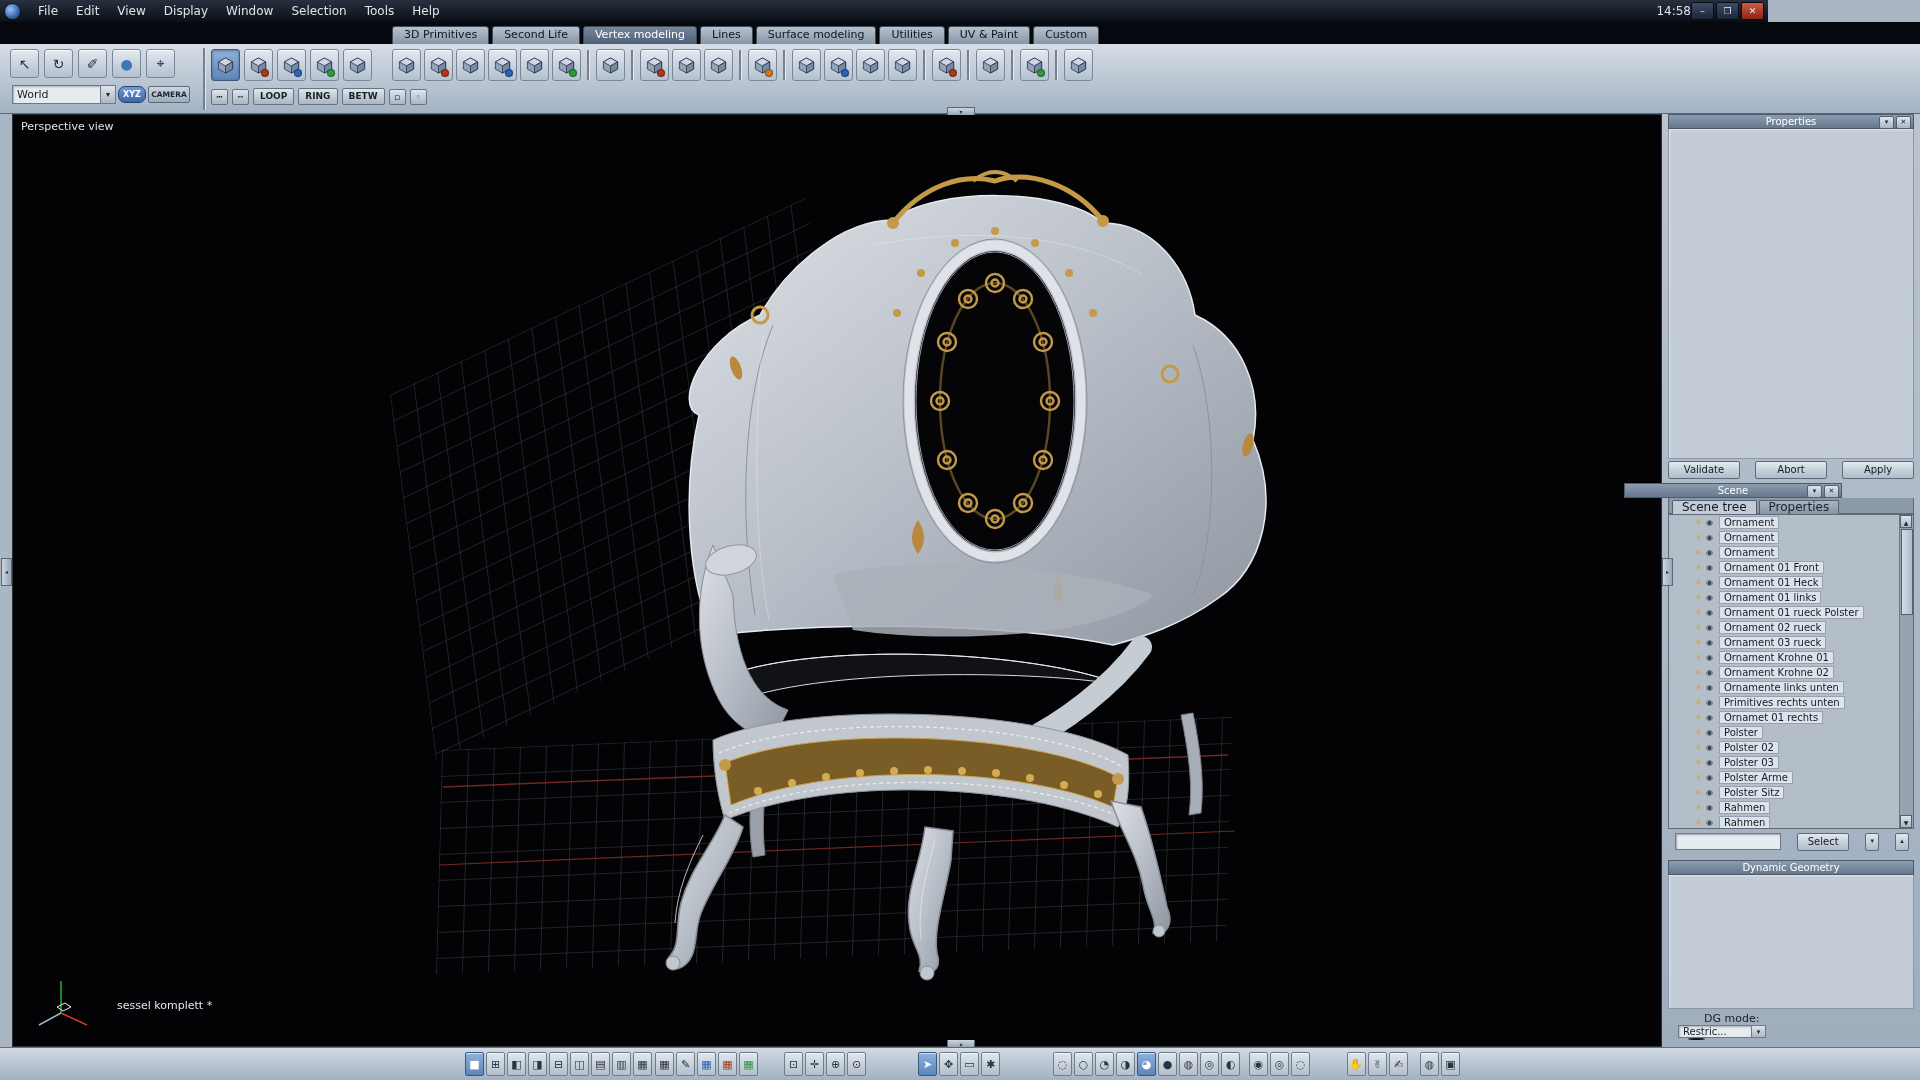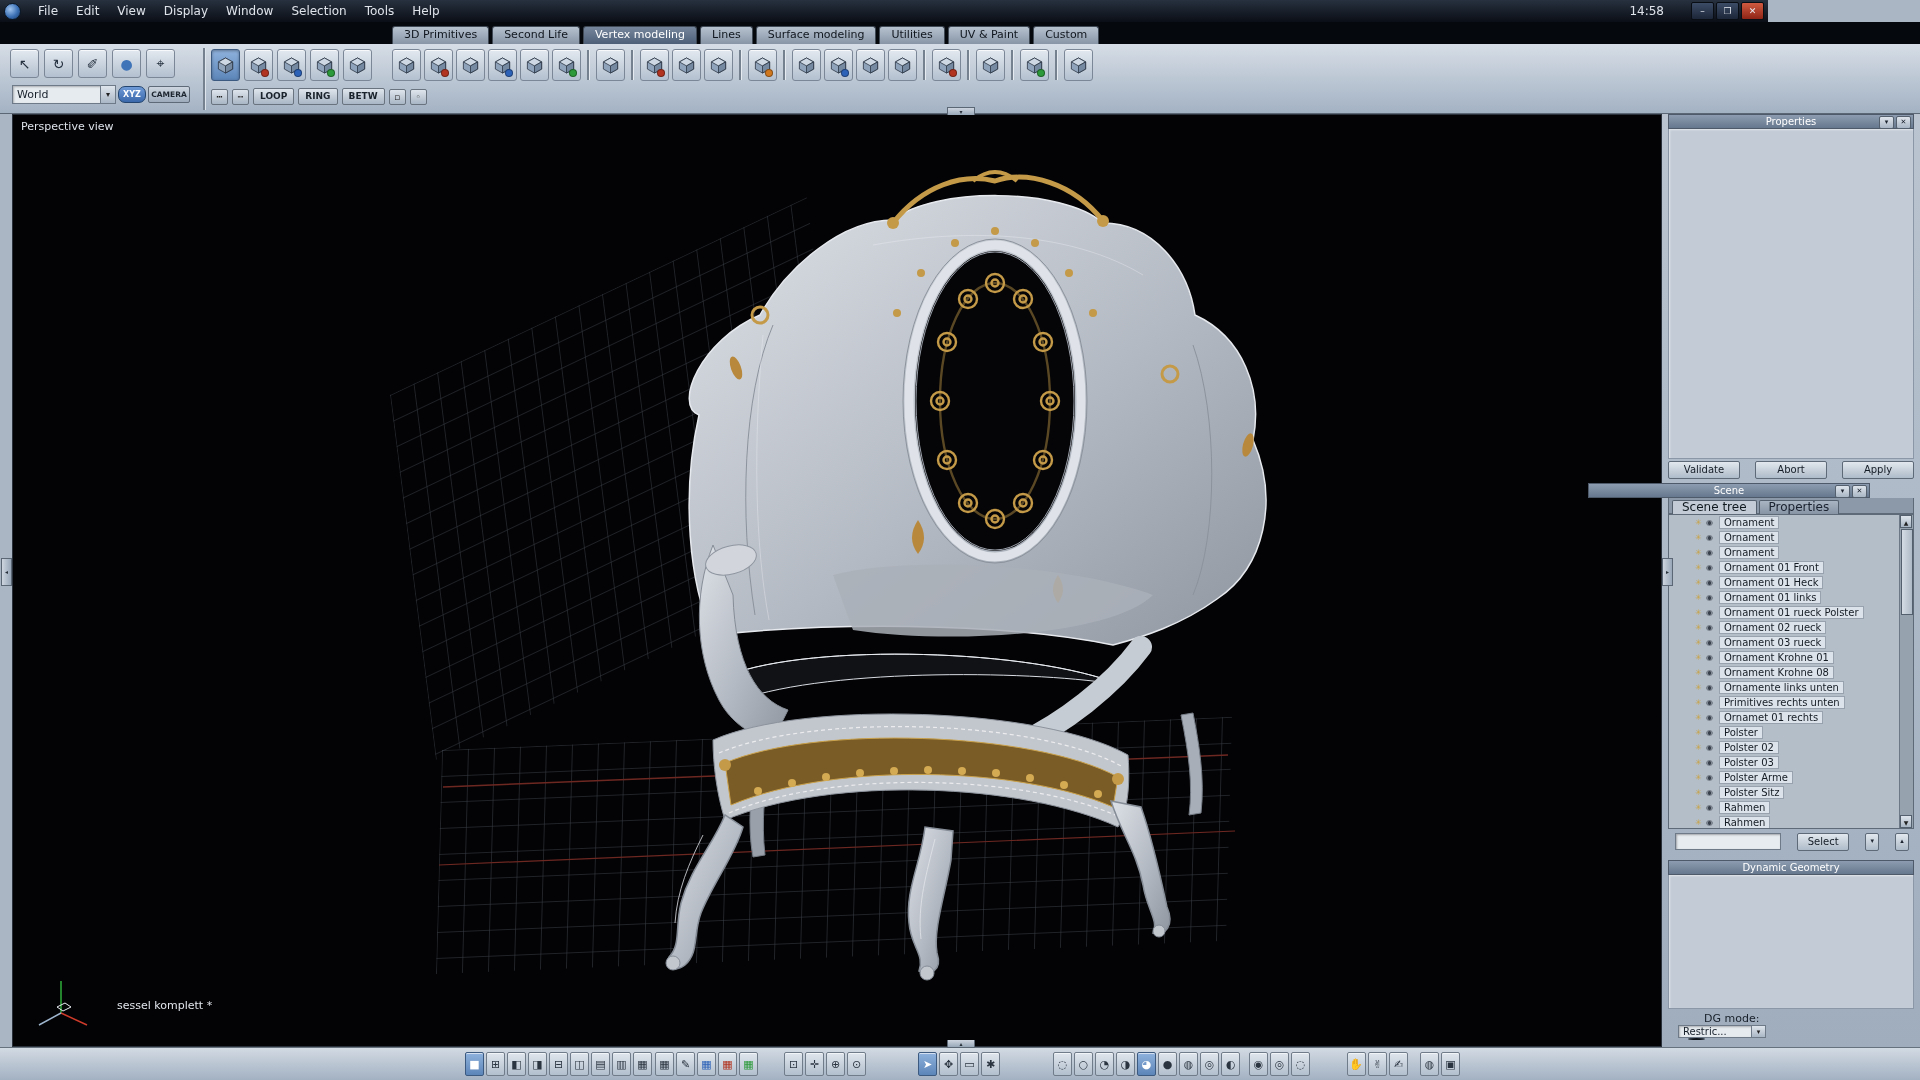--- a/index.html
+++ b/index.html
@@ -5,21 +5,21 @@
   html,body{margin:0;padding:0}
   body{width:1920px;height:1080px;position:relative;overflow:hidden;background:#aab6c4;
        font-family:"DejaVu Sans","Liberation Sans",sans-serif;color:#1a222c;}
 
   
   .menubar{position:absolute;left:0;top:0;width:1768px;height:22px;z-index:6;
     background:linear-gradient(#27313f,#0a0e16);display:flex;align-items:center;color:#dfe3ea;font-size:12px;}
   .logo{width:15px;height:15px;border-radius:50%;margin:0 8px 0 4px;flex:0 0 auto;
     background:radial-gradient(circle at 35% 35%,#9fc4ee,#3a6fb4 55%,#17365e);border:1px solid #0a1828;}
   .menu-item{padding:2px 9px;cursor:default;}
-  .clock{margin-left:auto;padding-right:27px;}
+  .clock{margin-left:auto;padding-right:0;}
   .winbtns{display:flex;gap:2px;padding-right:4px;}
   .winbtn{width:21px;height:16px;font-size:9px;line-height:16px;text-align:center;color:#e8ecf2;
     background:linear-gradient(#3c4c66,#1c2638);border:1px solid #090d14;border-radius:2px;}
   .winbtn.close{background:linear-gradient(#d05a40,#8e2416);}
 
   
   .tabrow{position:absolute;left:0;top:22px;width:1920px;height:22px;background:#05080d;z-index:5;
     display:flex;align-items:flex-end;padding-left:392px;box-sizing:border-box;gap:3px;}
   .tab{height:17px;line-height:16px;padding:0 11px;font-size:11px;color:#10161e;white-space:nowrap;
     background:linear-gradient(#b7c2cf,#8795a6);border:1px solid #3f4955;border-bottom:none;border-radius:3px 3px 0 0;}
@@ -79,21 +79,21 @@
   .ph-btns{position:absolute;right:2px;top:1px;display:flex;gap:2px;}
   .ph-btn{width:13px;height:11px;font-size:7px;line-height:11px;text-align:center;color:#1c2430;
     background:linear-gradient(#dfe5ec,#a9b6c5);border:1px solid #55606e;border-radius:2px;}
   .panel-body{position:absolute;background:#c3ccd6;border:1px solid #8b97a6;border-top:none;box-sizing:border-box;
     box-shadow:inset 1px 1px 2px rgba(255,255,255,.5);}
   #props-header{left:1668px;top:114px;width:246px;}
   #props-body{left:1668px;top:129px;width:246px;height:330px;}
   #props-btnrow{position:absolute;left:1668px;top:461px;width:246px;display:flex;gap:15px;justify-content:center;}
   .pbtn{width:74px;height:16px;font-size:10px;line-height:15px;text-align:center;color:#141c26;
     background:linear-gradient(#e2e8ee,#aebbc9);border:1px solid #5e6a78;border-radius:2px;}
-  #scene-header{left:1588px;top:483px;width:282px;}
+  #scene-header{left:1624px;top:483px;width:218px;}
   #scene-tabs{position:absolute;left:1668px;top:498px;width:246px;height:16px;background:#8c99a9;
     border:1px solid #5e6a78;border-top:none;box-sizing:border-box;display:flex;gap:2px;padding-left:3px;}
   .scene-tab{height:13px;margin-top:2px;padding:0 9px;font-size:12px;line-height:13px;color:#1a2230;
     background:linear-gradient(#a9b5c2,#8794a4);border:1px solid #55606e;border-bottom:none;border-radius:2px 2px 0 0;}
   .scene-tab.active{background:#c3ccd6;color:#10181f;}
   #scene-list-wrap{position:absolute;left:1668px;top:514px;width:246px;height:315px;background:#b4bec9;
     border:1px solid #5e6a78;box-sizing:border-box;overflow:hidden;}
   #scene-list{position:absolute;left:0;top:0;right:13px;bottom:0;overflow:hidden;}
   .tree-row{height:15px;display:flex;align-items:center;padding-left:24px;}
   .tree-star{width:11px;font-size:8px;color:#c9a23e;text-align:center;}
@@ -610,21 +610,21 @@
         <span class="tree-label">Ornament 03 rueck</span>
       </div>
       <div class="tree-row">
         <span class="tree-star">✳</span>
         <span class="tree-eye">◉</span>
         <span class="tree-label">Ornament Krohne 01</span>
       </div>
       <div class="tree-row">
         <span class="tree-star">✳</span>
         <span class="tree-eye">◉</span>
-        <span class="tree-label">Ornament Krohne 08</span>
+        <span class="tree-label">Ornament Krohne 02</span>
       </div>
       <div class="tree-row">
         <span class="tree-star">✳</span>
         <span class="tree-eye">◉</span>
         <span class="tree-label">Ornamente links unten</span>
       </div>
       <div class="tree-row">
         <span class="tree-star">✳</span>
         <span class="tree-eye">◉</span>
         <span class="tree-label">Primitives rechts unten</span>

